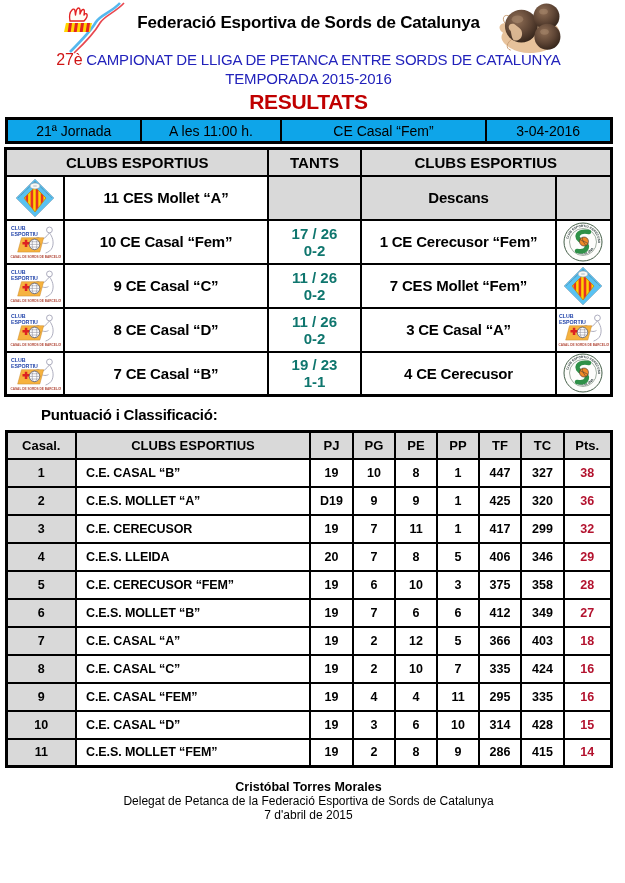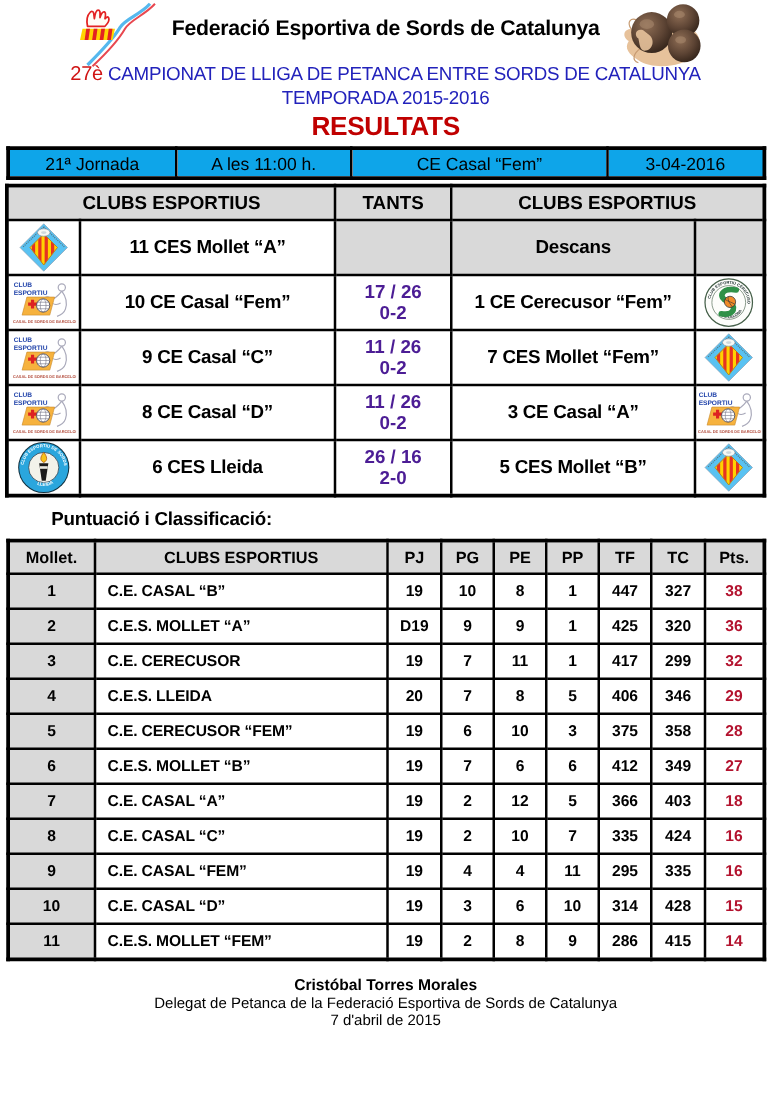--- a/index.html
+++ b/index.html
@@ -31,21 +31,21 @@
 
   
   .jt { border:3px solid #000; }
   .jt td { border:2px solid #000; background:#0ea5e9; font-weight:normal; font-size:14px; text-align:center; height:24px; }
 
   
   .rt { border:3px solid #000; margin-top:3px; }
   .rt th { border:2px solid #000; background:#d9d9d9; font-weight:bold; font-size:15px; height:27px; text-align:center; }
   .rt td { border:2px solid #000; text-align:center; font-weight:bold; height:44px; vertical-align:middle; background:#fff; }
   .rt td.club  { font-size:15px; letter-spacing:-0.2px; }
-  .rt td.tants { color:#4c1d95; font-size:15px; line-height:17px; }
+  .rt td.tants { color:#0f766e; font-size:15px; line-height:17px; }
   .rt td.gray  { background:#d9d9d9; }
   .logo-cell svg { display:block; margin:0 auto; }
 
   
   .class-heading { font-weight:bold; font-size:15px; line-height:19px; margin:8px 3px 6px; padding-left:38px; letter-spacing:-0.2px; }
 
   
   .ct { border:3px solid #000; }
   .ct th { border:2px solid #000; background:#d9d9d9; font-weight:bold; font-size:13px; height:27px; text-align:center; }
   .ct td { border:2px solid #000; font-weight:bold; font-size:12.5px; height:28px; text-align:center; background:#fff; }
@@ -277,59 +277,59 @@
         <div>0-2</div>
       </td>
       <td class="club">3 CE Casal “A”</td>
       <td class="logo-cell">
             <svg width="52" height="37">
               <use href="#logo-casal"></use>
             </svg>
           </td>
     </tr>
 
-
-    <tr>
-      <td class="logo-cell">
-            <svg width="42" height="42">
-              <use href="#logo-lleida"></use>
-            </svg>
-          </td>
-      <td class="club">6 CES Lleida</td>
+    <tr>
+      <td class="logo-cell">
+            <svg width="52" height="37">
+              <use href="#logo-casal"></use>
+            </svg>
+          </td>
+      <td class="club">7 CE Casal “B”</td>
       <td class="tants">
-        <div>26 / 16</div>
-        <div>2-0</div>
+        <div>19 / 23</div>
+        <div>1-1</div>
       </td>
-      <td class="club">5 CES Mollet “B”</td>
-      <td class="logo-cell">
-            <svg width="42" height="40">
-              <use href="#logo-mollet"></use>
-            </svg>
-          </td>
-    </tr>
+      <td class="club">4 CE Cerecusor</td>
+      <td class="logo-cell">
+            <svg width="40" height="40">
+              <use href="#logo-cerecusor"></use>
+            </svg>
+          </td>
+    </tr>
+
   </tbody>
     </table>
 
   <div class="class-heading">Puntuació i Classificació:</div>
 
   <table class="ct">
     <colgroup>
         <col style="width:70px">
         <col style="width:234px">
         <col style="width:43px">
         <col style="width:42px">
         <col style="width:42px">
         <col style="width:42px">
         <col style="width:42px">
         <col style="width:43px">
         <col style="width:47px">
       </colgroup>
     <tbody>
         <tr>
-      <th>Mollet.</th>
+      <th>Casal.</th>
       <th>CLUBS ESPORTIUS</th>
       <th>PJ</th>
       <th>PG</th>
       <th>PE</th>
       <th>PP</th>
       <th>TF</th>
       <th>TC</th>
       <th>Pts.</th>
     </tr>
     <tr>

